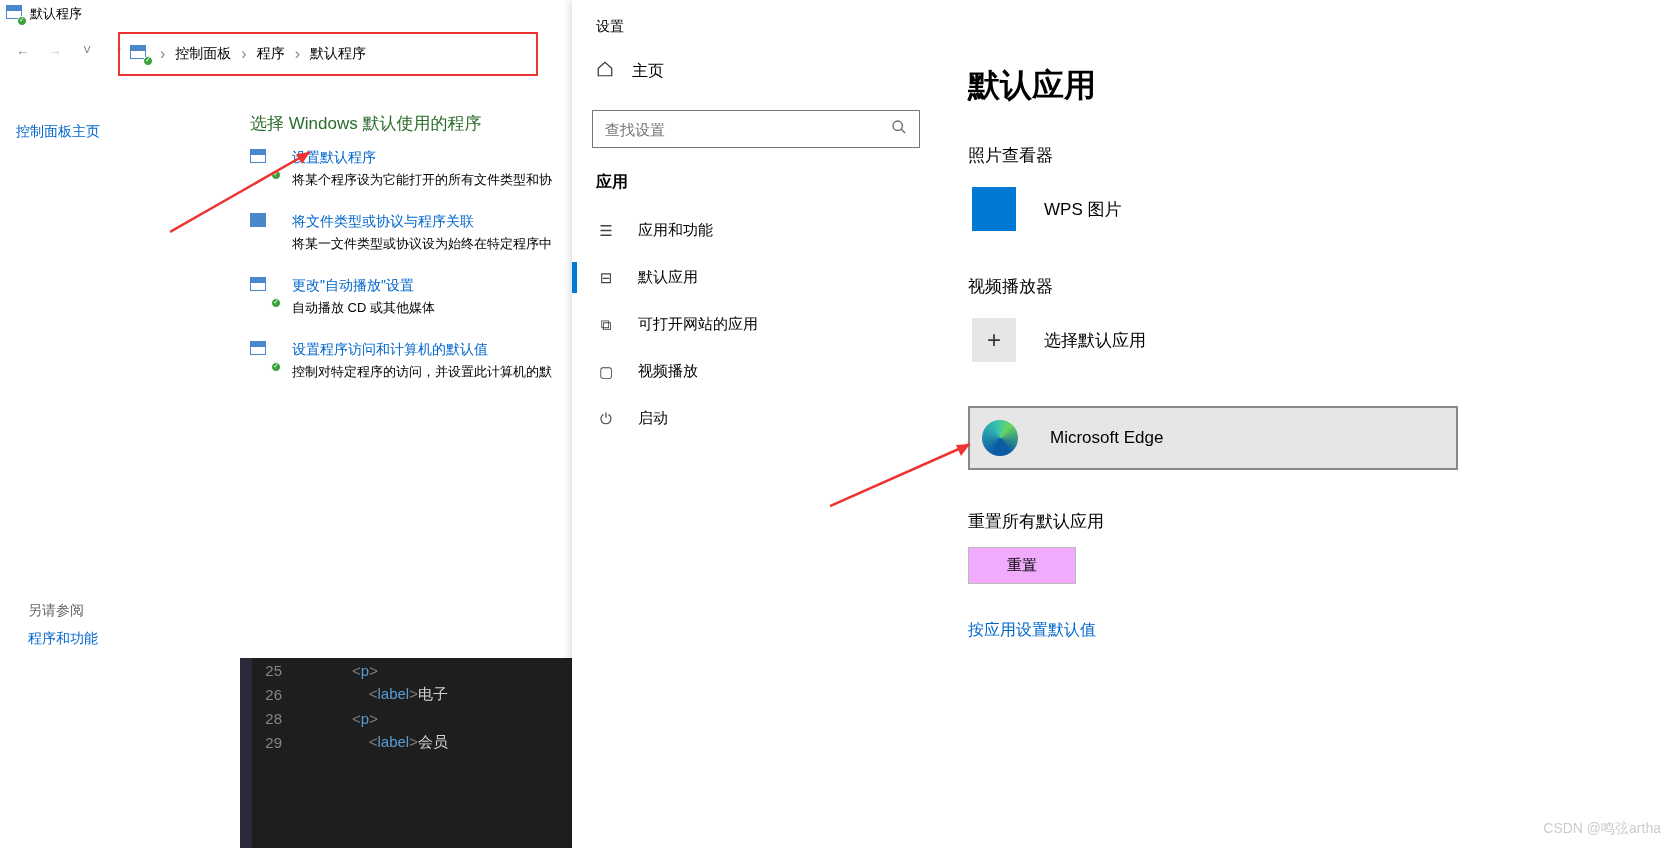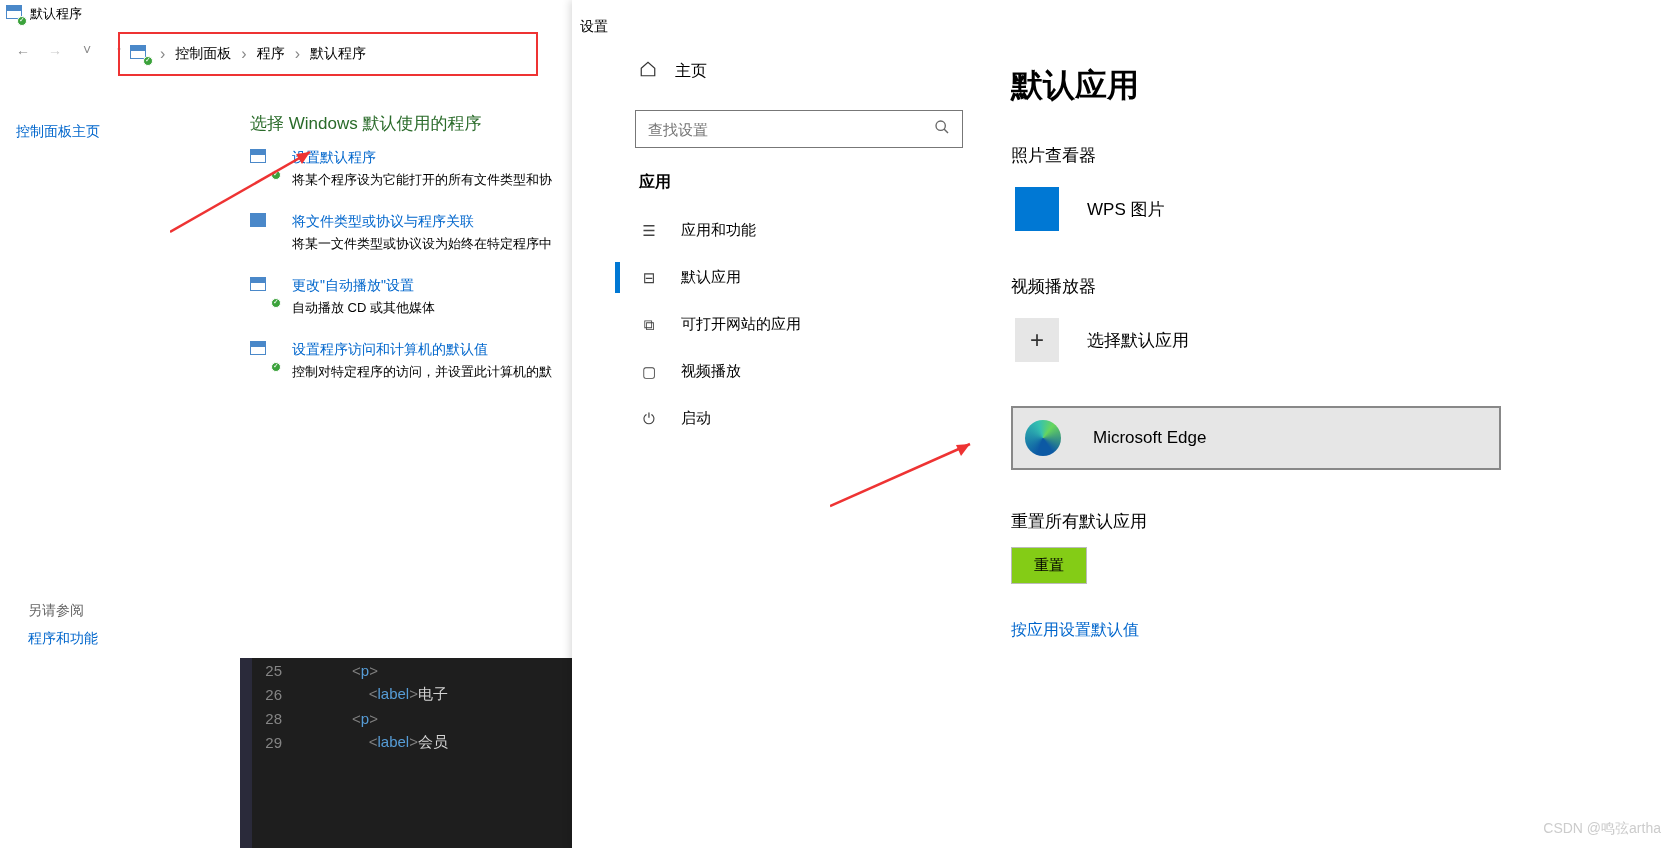--- a/index.html
+++ b/index.html
@@ -42,22 +42,22 @@
     .code-line { display: flex; height: 24px; align-items: center; }
     .line-no { width: 50px; text-align: right; color: #858585; padding-right: 20px; }
     .code-txt { white-space: pre; }
     .tag { color: #808080; }
     .tagname { color: #569cd6; }
     .txt { color: #d4d4d4; }
     .vbar { position:absolute; left:240px; top:658px; width:12px; height:190px; background:#2a2a3a;}
 
     
     .settings { position: absolute; left: 572px; top: 0; width: 1103px; height: 848px; background: #fff; box-shadow: -2px 0 8px rgba(0,0,0,0.15);}
-    .set-title { padding: 18px 8px 10px; font-size: 14px; }
-    .set-body { display: flex; margin-left: 43px; }
+    .set-title { padding: 18px 24px 10px; font-size: 14px; }
+    .set-body { display: flex; }
     .set-nav { width: 368px; padding: 0 20px; }
     .home-row { display: flex; align-items: center; gap: 18px; padding: 14px 4px; font-size: 16px; }
     .home-icon svg { width: 18px; height: 18px; }
     .search-box { margin: 14px 0 24px; border: 1px solid #777; height: 38px; display: flex; align-items: center; padding: 0 12px; justify-content: space-between;}
     .search-box input { border: none; outline: none; font-size: 15px; width: 250px; color:#666; background:transparent;}
     .search-box .sicon { color: #666; }
     .nav-heading { font-weight: 600; font-size: 16px; margin: 8px 4px 14px; }
     .nav-item { display: flex; align-items: center; gap: 22px; padding: 14px 4px; font-size: 15px; color: #000; position: relative;}
     .nav-item .nicon { width: 20px; display:flex; justify-content:center; color:#444;}
     .nav-item.active::before { content:''; position:absolute; left:-20px; top:8px; bottom:8px; width:5px; background:#0078d4;}
@@ -68,21 +68,21 @@
     .app-tile { display: flex; align-items: center; gap: 28px; margin-bottom: 40px; width: 490px; padding: 4px;}
     .app-tile.browser { border: 2px solid #888; background: #e6e6e6; padding: 8px; width: 490px;}
     .tile-icon { width: 44px; height: 44px; display:flex; align-items:center; justify-content:center;}
     .tile-blue { background:#0078d4;}
     .tile-grey { background:#e6e6e6;}
     .tile-label { font-size: 17px; }
     .plus { font-size: 24px; color:#333;}
     .edge-icon { width:36px; height:36px; border-radius:50%; background: conic-gradient(from 200deg, #0c59a4, #35c1b1 40%, #68d65d 55%, #0c59a4 85%);}
 
     .reset-h { font-size: 17px; margin-bottom: 14px; }
-    .reset-btn { background:#84cc16; border:1px solid #bbb; padding: 8px 22px; font-size: 15px; margin-bottom: 36px; cursor:pointer;}
+    .reset-btn { background:#f0abfc; border:1px solid #bbb; padding: 8px 38px; font-size: 15px; margin-bottom: 36px; cursor:pointer;}
     .link-list a { display:block; color:#0066cc; font-size: 16px; margin-bottom: 22px; }
 
     .watermark { position: absolute; right: 14px; bottom: 10px; font-size: 14px; color: #ccc;}
   </style>
 </head>
 <body>
 
 <div class="cp-window">
   <div class="cp-titlebar">
     <span class="cp-title-icon"><span class="card-ico"></span><span class="green-badge"></span></span>

